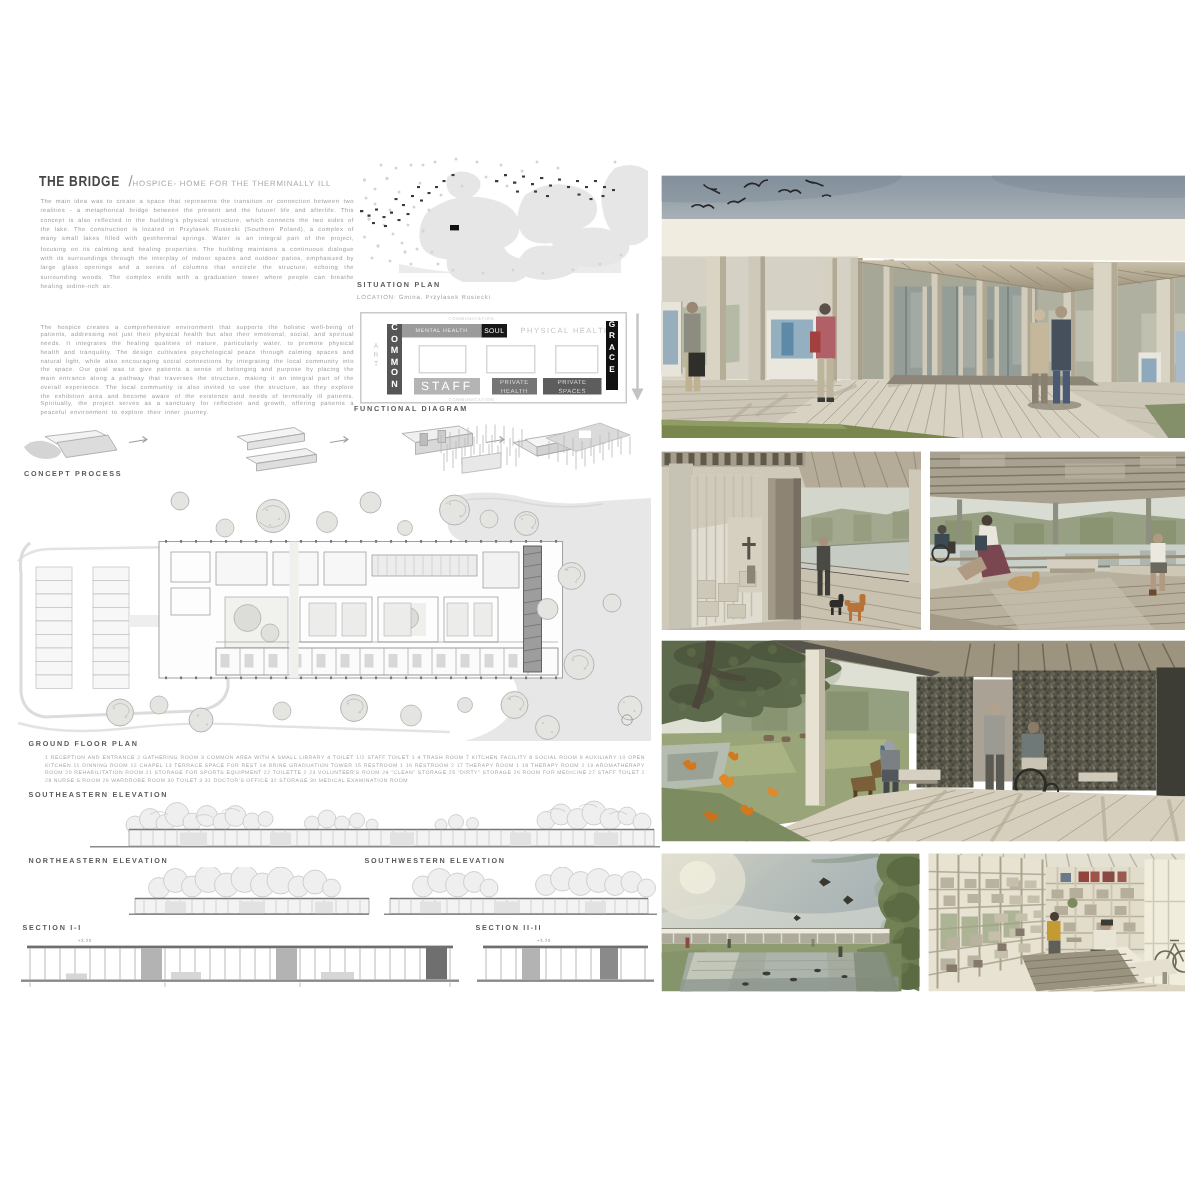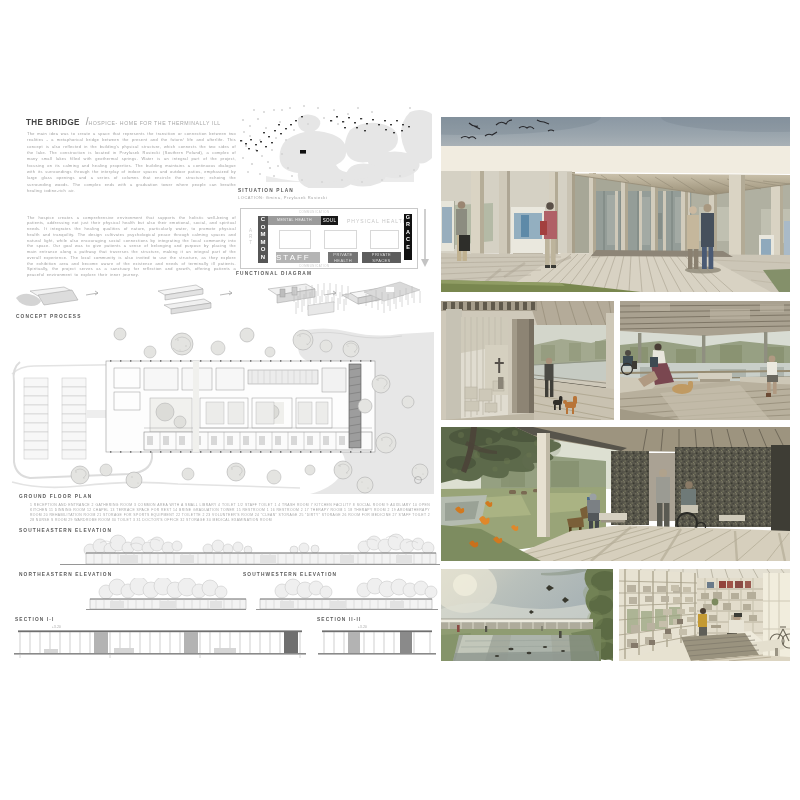--- a/index.html
+++ b/index.html
@@ -152,21 +152,21 @@
   <div class="abs" style="left:163px;top:5px;width:8px;height:46px;background:#111;color:#fff;font-size:5.5px;line-height:7.4px;text-align:center;font-weight:bold;">G<br>R<br>A<br>C<br>E</div>
 
   <div class="abs" style="left:8px;top:19px;color:#c9c9c9;font-size:4.5px;line-height:6px;text-align:center;">A<br>R<br>T</div>
 
   <div class="abs" style="left:38px;top:21px;width:30px;height:17px;border:0.5px solid #d8d8d8;"></div>
 
   <div class="abs" style="left:83px;top:21px;width:31px;height:17px;border:0.5px solid #d8d8d8;"></div>
 
   <div class="abs" style="left:129px;top:21px;width:27px;height:17px;border:0.5px solid #d8d8d8;"></div>
 
-  <div class="abs" style="left:35px;top:43px;width:44px;height:11px;background:#b4b4b4;color:#fff;font-size:8px;letter-spacing:2px;text-align:left;line-height:11px;overflow:hidden;">STAFF</div>
+  <div class="abs" style="left:35px;top:43px;width:44px;height:11px;background:#b4b4b4;color:#fff;font-size:8px;letter-spacing:2px;text-align:center;line-height:11px;overflow:hidden;">STAFF</div>
 
   <div class="abs" style="left:87px;top:43px;width:30px;height:11px;background:#757575;color:#ddd;font-size:4px;letter-spacing:0.4px;text-align:center;line-height:5.5px;overflow:hidden;">PRIVATE<br>HEALTH</div>
 
   <div class="abs" style="left:121px;top:43px;width:39px;height:11px;background:#5d5d5d;color:#ddd;font-size:4px;letter-spacing:0.4px;text-align:center;line-height:5.5px;overflow:hidden;">PRIVATE<br>SPACES</div>
 
   <div class="abs" style="left:58px;top:1px;color:#c9c9c9;font-size:2.8px;letter-spacing:0.5px;">COMMUNICATION</div>
 
   <div class="abs" style="left:58px;top:55px;color:#c9c9c9;font-size:2.8px;letter-spacing:0.5px;">COMMUNICATION</div>
 </div>
 

